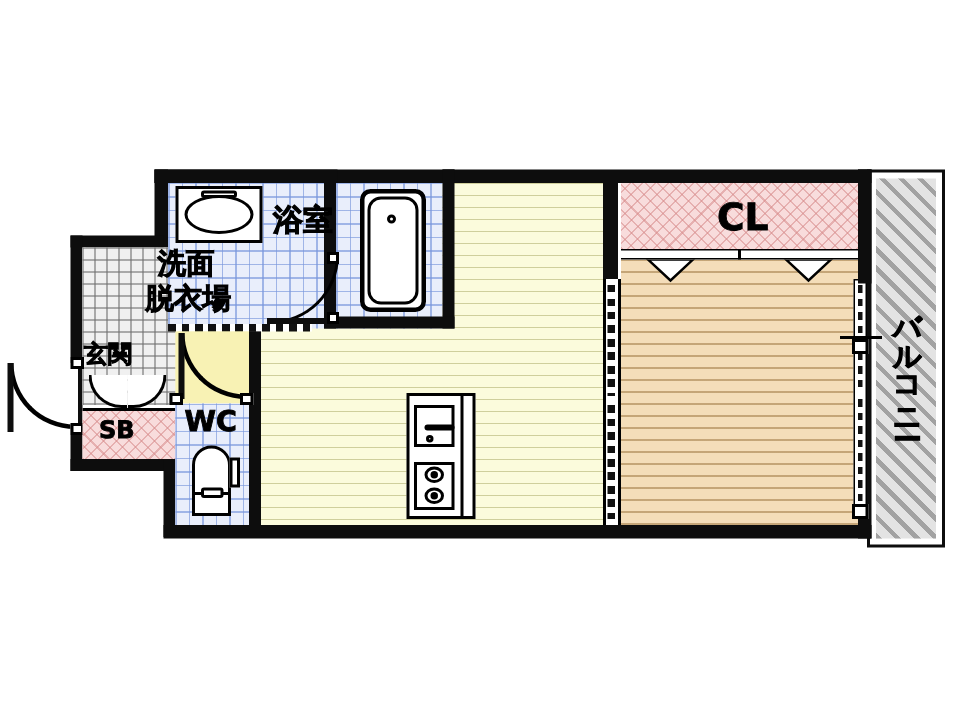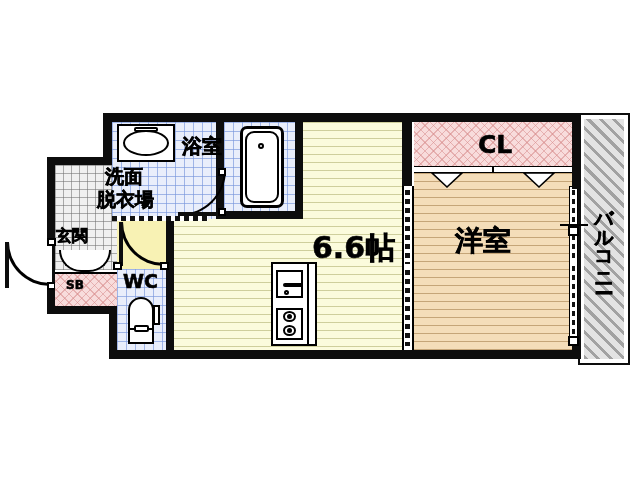--- a/index.html
+++ b/index.html
@@ -112,21 +112,21 @@
 
   <div class="fx" style="left:59px;top:250px;width:26px;height:22px;border-left:2.5px solid #000;border-bottom:2.5px solid #000;border-radius:0 0 0 26px;background:#fff;"></div>
   <div class="fx" style="left:85px;top:250px;width:26px;height:22px;border-right:2.5px solid #000;border-bottom:2.5px solid #000;border-radius:0 0 26px 0;background:#fff;"></div>
 
   <div class="fx" style="left:6px;top:242px;width:46px;height:44px;border-left:3px solid #000;border-bottom:3px solid #000;border-radius:0 0 0 46px;background:#fff;"></div>
   <div class="fx wall" style="left:5px;top:242px;width:4px;height:46px;"></div>
   <div class="fx fl-white" style="left:47px;top:238px;width:9px;height:8px;border:2px solid #000;"></div>
   <div class="fx fl-white" style="left:47px;top:282px;width:9px;height:8px;border:2px solid #000;"></div>
 
   <div class="abs fl-cl" style="left:55px;top:272px;width:62px;height:34px;border-top:2px solid #000;"></div>
-  <div class="lbl" style="left:66px;top:279px;font-size:12px;">SB</div>
+  <div class="lbl" style="left:66px;top:279px;font-size:16px;">SB</div>
 
   <div class="abs fl-tile" style="left:117px;top:269px;width:49px;height:81px;"></div>
   <div class="abs wall" style="left:166px;top:221px;width:8px;height:137px;"></div>
   <div class="lbl" style="left:123px;top:272px;font-size:19px;">WC</div>
 
   <div class="fx fl-white" style="left:128px;top:297px;width:26px;height:36px;border:2.5px solid #000;border-radius:13px 13px 3px 3px;"></div>
   <div class="fx fl-white" style="left:128px;top:328px;width:26px;height:16px;border:2.5px solid #000;"></div>
   <div class="fx fl-white" style="left:134px;top:325px;width:15px;height:7px;border:2px solid #000;border-radius:2px;"></div>
   <div class="fx fl-white" style="left:153px;top:305px;width:7px;height:20px;border:2px solid #000;"></div>
 
@@ -163,40 +163,38 @@
   <div class="lbl" style="left:123px;top:272px;font-size:19px;">WC</div>
   <div class="abs fl-white" style="left:128px;top:297px;width:26px;height:36px;border:2.5px solid #000;border-radius:13px 13px 3px 3px;"></div>
   <div class="abs fl-white" style="left:128px;top:328px;width:26px;height:16px;border:2.5px solid #000;"></div>
   <div class="abs fl-white" style="left:134px;top:325px;width:15px;height:7px;border:2px solid #000;border-radius:2px;"></div>
   <div class="abs fl-white" style="left:153px;top:305px;width:7px;height:20px;border:2px solid #000;"></div>
   <div class="abs" style="left:120px;top:222px;width:44px;height:44px;border-left:3px solid #000;border-bottom:3px solid #000;border-radius:0 0 0 44px;"></div>
   <div class="abs wall" style="left:119px;top:222px;width:4px;height:44px;"></div>
   <div class="abs fl-white" style="left:113px;top:262px;width:9px;height:8px;border:2px solid #000;"></div>
   <div class="abs fl-white" style="left:160px;top:262px;width:9px;height:8px;border:2px solid #000;"></div>
 
-  <div class="lbl" style="left:312px;top:232px;font-size:30px;">6.6帖</div>
 
   <div class="fx fl-white" style="left:271px;top:262px;width:46px;height:84px;border:2.5px solid #000;"></div>
   <div class="fx" style="left:307px;top:262px;width:2px;height:84px;background:#000;"></div>
   <div class="fx fl-white" style="left:276px;top:270px;width:27px;height:28px;border:2.5px solid #000;"></div>
   <div class="fx" style="left:283px;top:283px;width:20px;height:4px;background:#000;border-radius:2px;"></div>
   <div class="fx" style="left:284px;top:290px;width:5px;height:5px;border:2px solid #000;border-radius:50%;"></div>
   <div class="fx fl-white" style="left:276px;top:308px;width:27px;height:32px;border:2.5px solid #000;"></div>
   <div class="fx" style="left:283px;top:311px;width:13px;height:11px;border:2px solid #000;border-radius:50%;"></div>
   <div class="fx" style="left:287px;top:314px;width:5px;height:5px;background:#000;border-radius:50%;"></div>
   <div class="fx" style="left:283px;top:325px;width:13px;height:11px;border:2px solid #000;border-radius:50%;"></div>
   <div class="fx" style="left:287px;top:328px;width:5px;height:5px;background:#000;border-radius:50%;"></div>
 
   <div class="abs fl-white" style="left:402px;top:186px;width:12px;height:164px;border-left:2px solid #000;border-right:2px solid #000;"></div>
   <div class="abs" style="left:405px;top:190px;width:5px;height:74px;background:repeating-linear-gradient(to bottom,#111 0 5px,#fff 5px 9px);"></div>
   <div class="abs" style="left:405px;top:270px;width:5px;height:76px;background:repeating-linear-gradient(to bottom,#111 0 5px,#fff 5px 9px);"></div>
   <div class="abs wall" style="left:402px;top:122px;width:10px;height:64px;"></div>
 
   <div class="abs fl-washitsu" style="left:414px;top:173px;width:158px;height:177px;"></div>
-  <div class="lbl" style="left:455px;top:226px;font-size:28px;">洋室</div>
 
   <div class="abs fl-cl" style="left:414px;top:122px;width:158px;height:44px;"></div>
   <div class="lbl" style="left:478px;top:132px;font-size:25px;">CL</div>
 
   <div class="abs fl-white" style="left:414px;top:166px;width:158px;height:7px;border-top:1.5px solid #000;border-bottom:1.5px solid #000;"></div>
   <div class="abs" style="left:492px;top:166px;width:2px;height:7px;background:#000;"></div>
   <svg class="abs" style="left:414px;top:173px;width:158px;height:16px;" viewBox="0 0 158 16">
     <polygon points="18,0 48,0 33,14" fill="#fff" stroke="#000" stroke-width="1.6"></polygon>
     <polygon points="110,0 140,0 125,14" fill="#fff" stroke="#000" stroke-width="1.6"></polygon>
   </svg>

